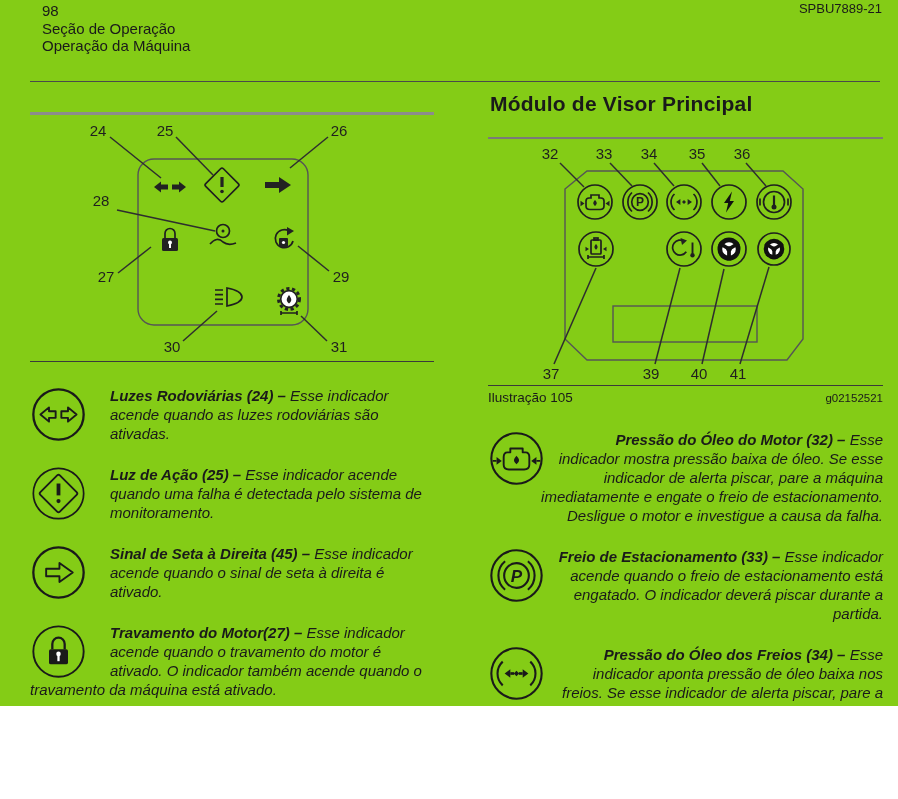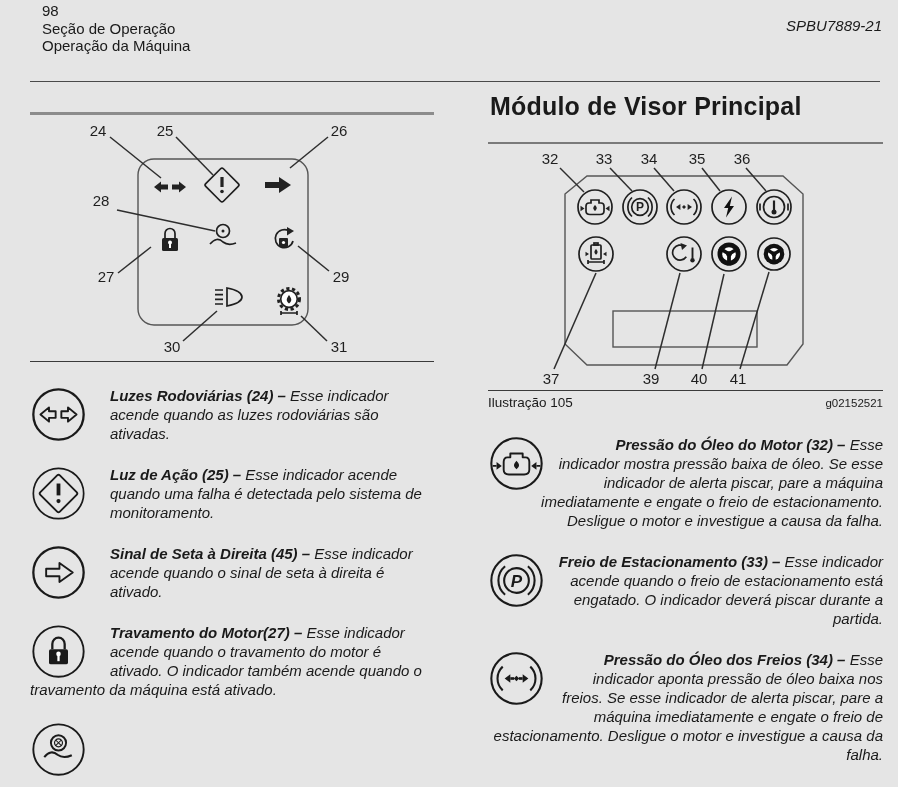--- a/index.html
+++ b/index.html
@@ -1,27 +1,27 @@
 <!DOCTYPE html>
 <html><head>
 <meta charset="utf-8">
 <style>
   html,body { margin:0; padding:0; background:#fff; }
-  .page { position:relative; width:898px; height:787px; background:#e5e5e5; overflow:hidden;
+  .page { position:relative; width:898px; height:706px; background:#84cc16; overflow:hidden;
           font-family:"Liberation Sans", sans-serif; color:#1a1a1a; }
   .hdr-left { position:absolute; left:42px; top:2px; font-size:15px; line-height:17.5px; }
-  .hdr-right { position:absolute; right:16px; top:17px; font-size:15px;font-style:italic; }
+  .hdr-right { position:absolute; right:16px; top:1px; font-size:13px; }
   .rule-top { position:absolute; left:30px; right:18px; top:81px; height:1px; background:#4a4a4a; }
 
   .col-left  { position:absolute; left:30px;  top:112px; width:404px; }
   .col-right { position:absolute; left:488px; top:92px;  width:395px; }
 
   .gray-rule { height:3px; background:#8c8c8c; }
   .rule2 { height:2px; background:#7a7a7a; margin-top:21px; }
-  h1.mod { font-size:25px; font-weight:bold; margin:0 0 0 2px; letter-spacing:.2px; }
+  h1.mod { font-size:21px; font-weight:bold; margin:0 0 0 2px; letter-spacing:.2px; }
 
   svg.ill { display:block; border-bottom:1px solid #3a3a3a; }
   svg.ill text { font-size:15px; fill:#1f1f1f; text-anchor:middle; font-family:"Liberation Sans", sans-serif; }
   .pl { fill:none; stroke:#1f1f1f; stroke-width:1.7; }
   .cl { stroke:#2e2e2e; stroke-width:1.5; }
   .frame { fill:none; stroke:#555; stroke-width:1.4; }
 
   .cap-row { display:flex; justify-content:space-between; align-items:baseline; margin-top:4px; }
   .cap { font-size:13.5px; }
   .gcode { font-size:11.5px; }

